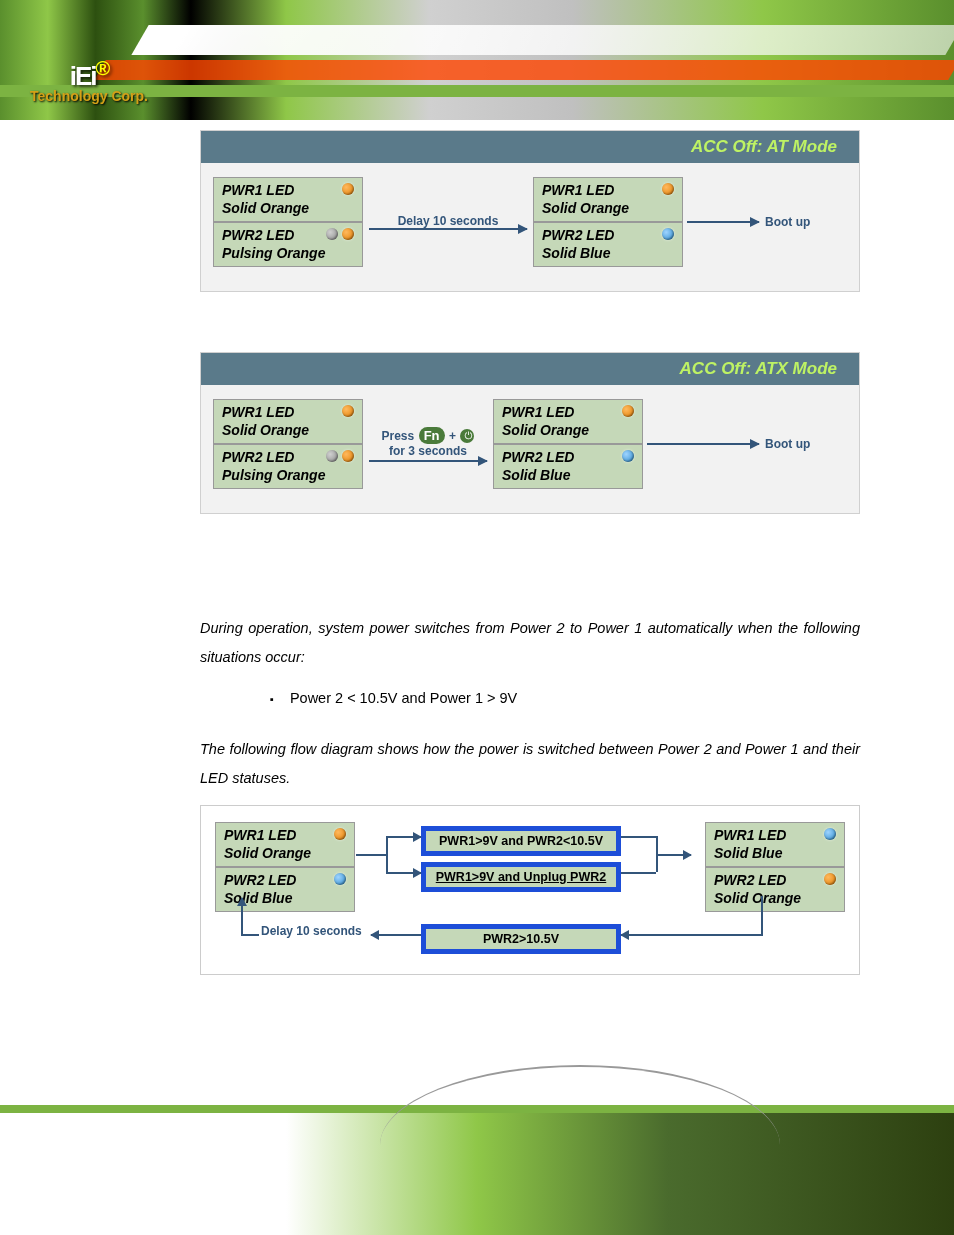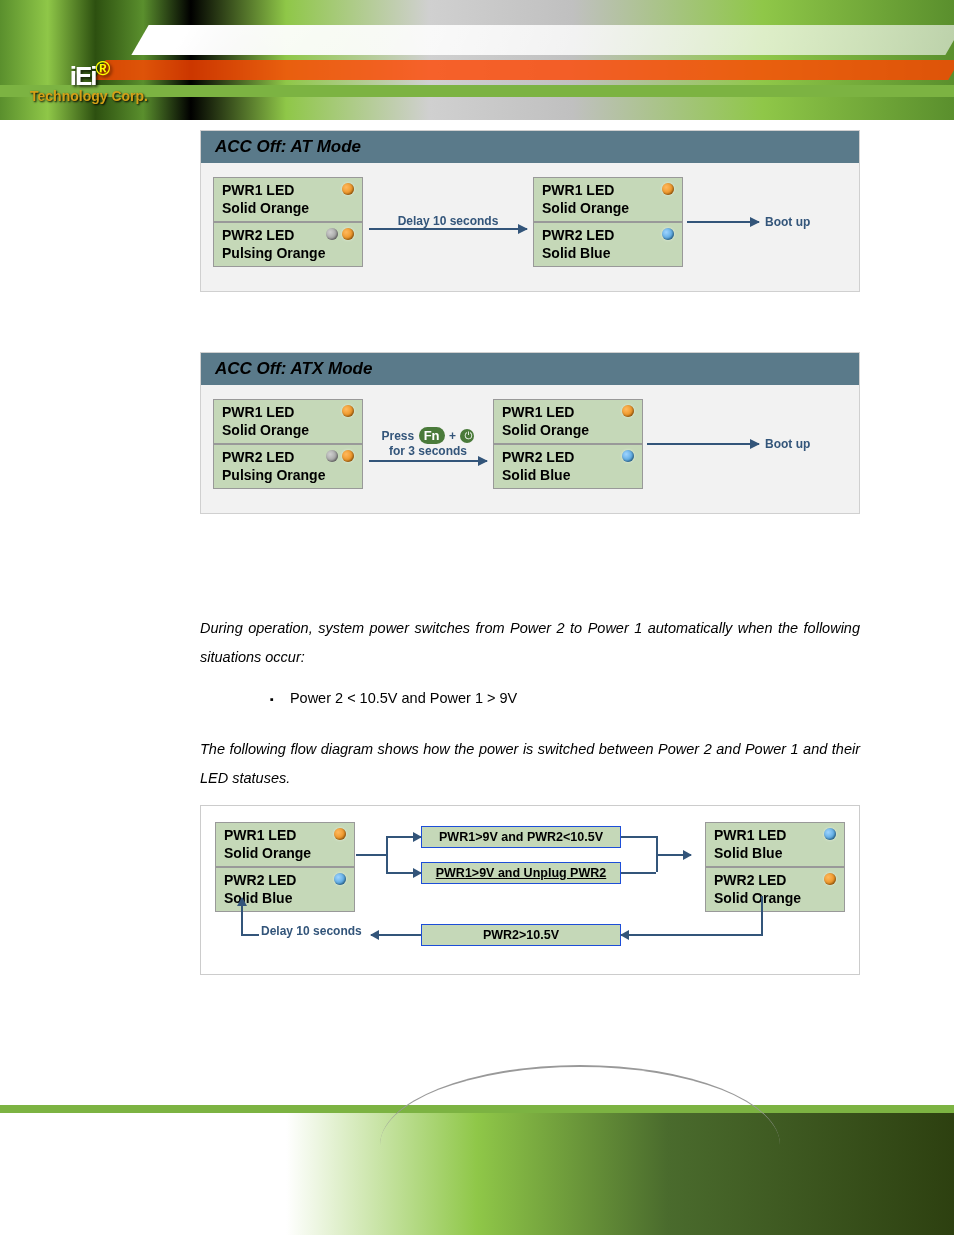--- a/index.html
+++ b/index.html
@@ -10,24 +10,24 @@
   .header-banner::after { content: ""; position: absolute; top: 60px; left: 100px; right: 0; height: 20px; background: rgba(255,69,0,.8); transform: skewX(-30deg); }
   .header-green-bar { position: absolute; top: 85px; left: 0; right: 0; height: 12px; background: #7cb342; }
   .logo { position: absolute; top: 57px; left: 30px; z-index: 5; text-align: center; }
   .logo-text { font-family: Arial Black, sans-serif; font-size: 26px; font-weight: 900; letter-spacing: -2px; color: #fff; text-shadow: 2px 2px 3px rgba(0,0,0,.7); }
   .logo-text .r { color: #ff0; font-size: 20px; vertical-align: super; }
   .logo-sub { font-family: Arial Black, sans-serif; font-size: 14px; font-weight: 900; color: #d4a017; text-shadow: 1px 1px 2px #000; margin-top: -4px; }
   
   .content { position: absolute; top: 130px; left: 200px; width: 660px; }
   
   .diagram-box { background: #f2f2f2; margin-bottom: 60px; border: 1px solid #d0d0d0; position: relative; }
-  .diagram-header { background: #5a7a8a; color: #000000; padding: 6px 14px; font-size: 17px; font-weight: bold; font-style: italic; }
+  .diagram-header { background: #5a7a8a; color: #bef264; padding: 6px 22px; font-size: 17px; font-weight: bold; font-style: italic; text-align: right; }
   .diagram-body { padding: 14px 12px 24px 12px; position: relative; }
   
-  .state-group { display: inline-block; vertical-align: top; }
+  .state-group { display: inline-block; vertical-align: top; font-style: italic; }
   .state-cell { background: #c5d8b8; border: 1px solid #999; padding: 4px 8px; width: 150px; position: relative; }
   .state-label { font-weight: bold; font-size: 14px; line-height: 1.25; }
   .led-dot { position: absolute; top: 5px; right: 8px; width: 12px; height: 12px; border-radius: 50%; box-shadow: inset -1px -1px 2px rgba(0,0,0,.4), 0 0 3px rgba(255,255,255,.6); }
   .led-orange { background: radial-gradient(circle at 35% 35%, #ffb95e, #e07b00); }
   .led-blue { background: radial-gradient(circle at 35% 35%, #9fd4ff, #2a8acc); }
   .led-pulse { right: 8px; }
   .led-pulse2 { position: absolute; top: 5px; right: 24px; width: 12px; height: 12px; border-radius: 50%; background: radial-gradient(circle at 35% 35%, #d0d0d0, #888); box-shadow: inset -1px -1px 2px rgba(0,0,0,.4); }
   
   .flow-row { display: flex; align-items: center; }
   .arrow-segment { display: inline-flex; flex-direction: column; align-items: center; justify-content: center; }
@@ -40,21 +40,21 @@
   .pwr-btn { display: inline-block; background: #4a7a3a; color: #fff; font-size: 10px; padding: 1px 4px; border-radius: 50%; vertical-align: middle; width: 14px; height: 14px; text-align: center; line-height: 12px; }
   
   .body-text { font-size: 14.5px; line-height: 2; color: #000; margin-bottom: 12px; text-align: justify; font-style: italic; }
   .bullet-list { margin: 10px 0 22px 70px; }
   .bullet-item { font-size: 14.5px; line-height: 2; }
   .bullet-item::before { content: "▪"; margin-right: 16px; font-size: 11px; }
   
   .diagram3 { border: 1px solid #ccc; padding: 18px 14px 22px 14px; position: relative; height: 170px; }
   .d3-left { position: absolute; left: 14px; top: 16px; }
   .d3-right { position: absolute; right: 14px; top: 16px; }
-  .d3-cond { background: #c5d8b8; border: 1px solid #1d4ed8; padding: 3px 8px; font-size: 12.5px; font-weight: bold; text-align: center; width: 200px; }
+  .d3-cond { background: #c5d8b8; border: 5px solid #1d4ed8; padding: 3px 8px; font-size: 12.5px; font-weight: bold; text-align: center; width: 200px; }
   .d3-cond1 { position: absolute; left: 220px; top: 20px; }
   .d3-cond2 { position: absolute; left: 220px; top: 56px; text-decoration: underline; }
   .d3-cond3 { position: absolute; left: 220px; top: 118px; }
   .d3-delay { position: absolute; left: 60px; top: 118px; color: #33557a; font-size: 12px; font-weight: bold; }
   
   .conn { position: absolute; background: #33557a; }
   .conn.h { height: 2px; }
   .conn.v { width: 2px; }
   .arr-r::after { content: ""; position: absolute; right: -1px; top: -4px; border-left: 9px solid #33557a; border-top: 5px solid transparent; border-bottom: 5px solid transparent; }
   .arr-l::after { content: ""; position: absolute; left: -1px; top: -4px; border-right: 9px solid #33557a; border-top: 5px solid transparent; border-bottom: 5px solid transparent; }

